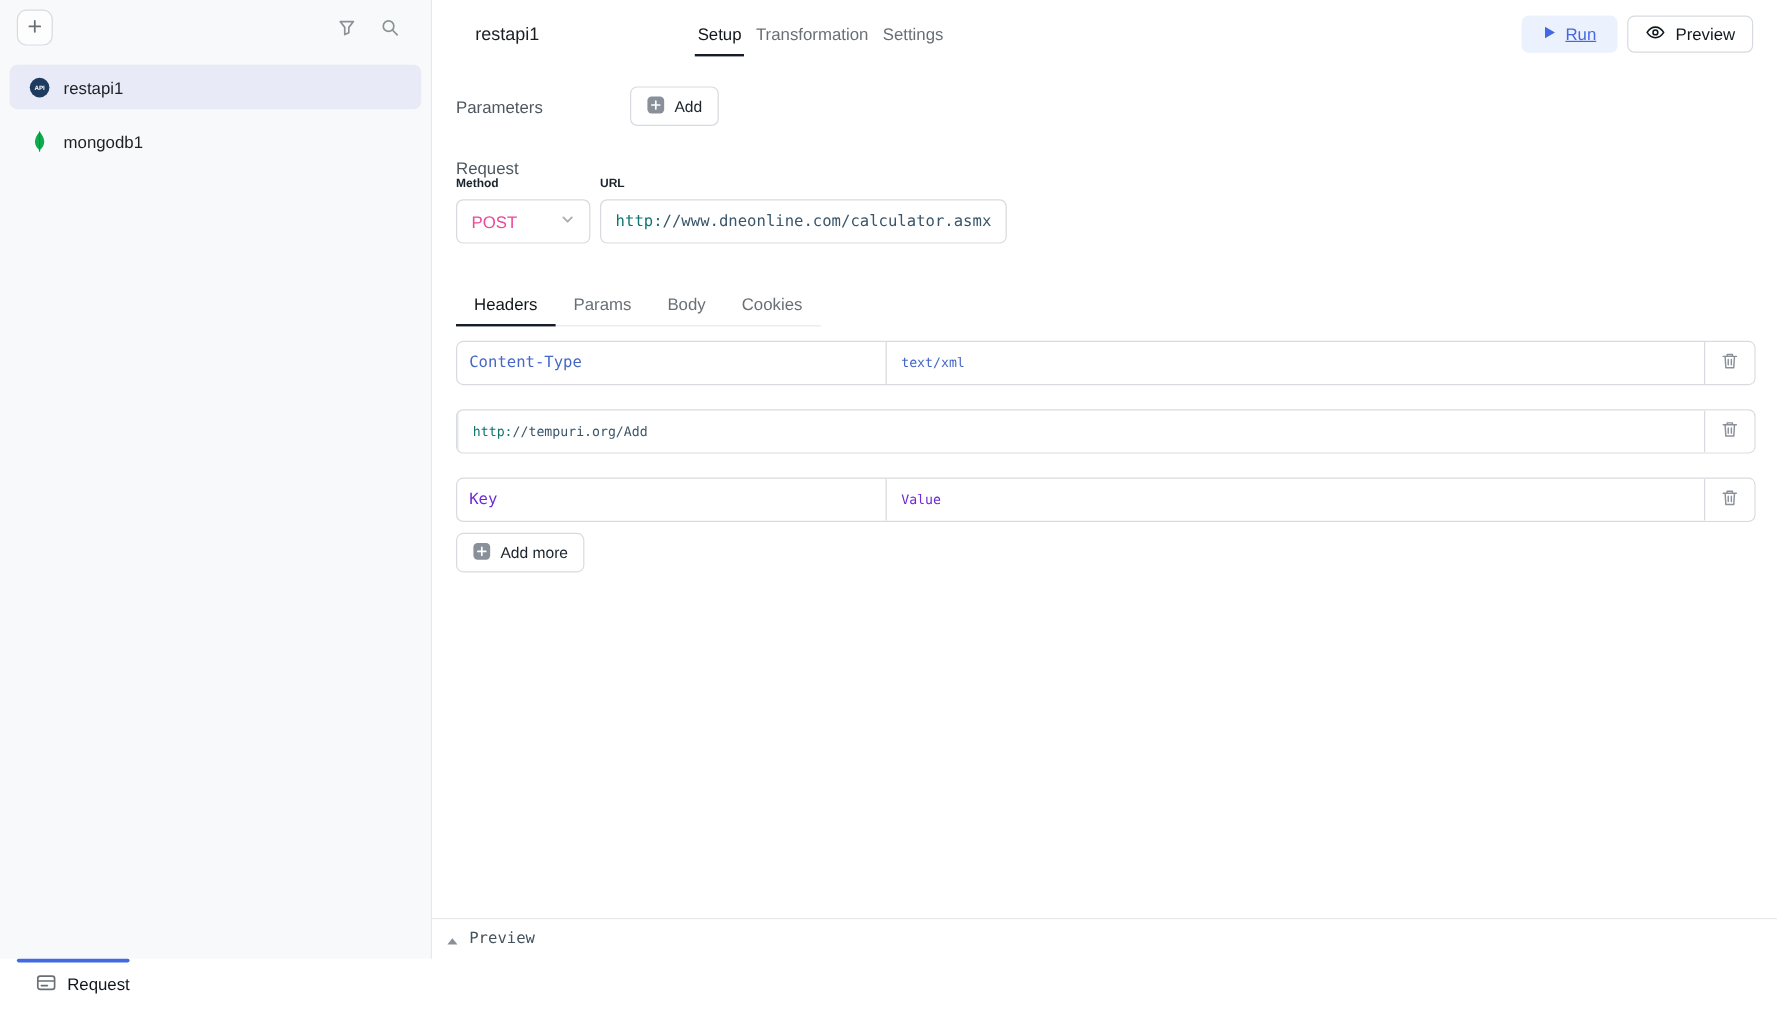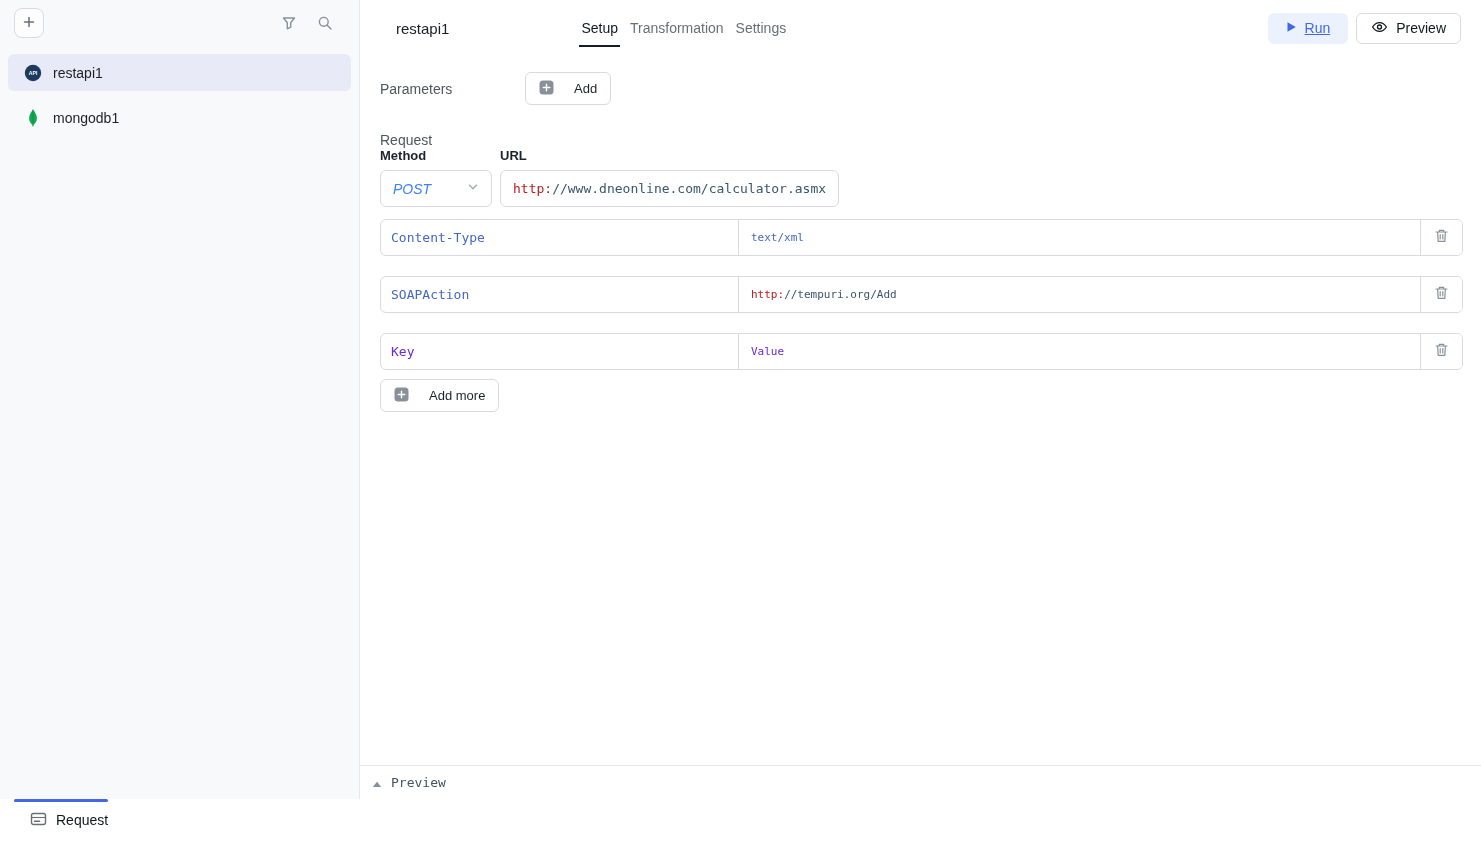--- a/index.html
+++ b/index.html
@@ -67,41 +67,41 @@
 
   .content-body { flex: 1; padding: 16px 18px 0 20px; overflow: hidden; }
 
   .field-row { display: flex; align-items: center; }
   .label-col { width: 145px; font-size: 14px; color: #4E575F; flex-shrink: 0; }
   .field-row.top-align { align-items: flex-start; flex-direction: column; }
 
   .btn-light {
     height: 33px; padding: 0 13px; background: #fff; border: 1px solid #D7DBDF;
     border-radius: 6px; font-size: 13px; font-weight: 500; color: #1B242C;
-    display: flex; align-items: center; gap: 20px; cursor: pointer;
+    display: flex; align-items: center; gap: 8px; cursor: pointer;
     font-family: "Liberation Sans", sans-serif;
   }
 
   .request-row { margin-top: 26px; }
   .req-fields { display: flex; gap: 8px; flex: 1; min-width: 0; }
-  .mini-label { font-size: 13px; font-weight: 700; color: #1B242C; margin-bottom: 7px; }
+  .mini-label { font-size: 10px; font-weight: 700; color: #1B242C; margin-bottom: 7px; }
   .method-group { width: 112px; flex-shrink: 0; }
   .url-group { flex: 1; min-width: 0; }
   .select {
     height: 37px; border: 1px solid #D7DBDF; border-radius: 6px; background: #fff;
     display: flex; align-items: center; justify-content: space-between;
-    padding: 0 10px 0 12px; cursor: pointer; font-size: 14px; color: #3b82f6; font-style: italic;
+    padding: 0 10px 0 12px; cursor: pointer; font-size: 14px; color: #ec4899;
   }
   .text-field {
     height: 37px; border: 1px solid #D7DBDF; border-radius: 6px; background: #fff;
     display: flex; align-items: center; padding: 0 12px;
     font-family: "DejaVu Sans Mono", monospace; font-size: 13px; cursor: text;
     white-space: nowrap; overflow: hidden;
   }
-  .code-scheme { color: #b91c1c; }
+  .code-scheme { color: #0f766e; }
   .code-url { color: #39566B; }
   .code-blue { color: #4567C6; }
   .code-placeholder { color: #6d28d9; }
 
   .req-tabs { display: flex; margin-top: 36px; border-bottom: 1px solid #E6E8EB; width: fit-content; }
   .req-tab {
     padding: 6px 15px 9px; font-size: 14px; color: #687076; cursor: pointer;
     border-bottom: 2px solid transparent; margin-bottom: -1px;
   }
   .req-tab.active { color: #11181C; font-weight: 500; border-bottom-color: #161D26; }
@@ -258,43 +258,46 @@
             <div class="url-group">
               <div class="mini-label">URL</div>
               <div class="text-field">
                 <span class="code-scheme">http:</span>
                   <span class="code-url">//www.dneonline.com/calculator.asmx</span>
               </div>
             </div>
           </div>
         </div>
 
+        <div class="req-tabs">
+          <div class="req-tab active">Headers</div>
+          <div class="req-tab">Params</div>
+          <div class="req-tab">Body</div>
+          <div class="req-tab">Cookies</div>
+        </div>
 
         <div class="kv-rows">
 
           <div class="kv-row">
             <div class="kv-key">
               <span class="code-blue">Content-Type</span>
             </div>
             <div class="kv-value">
               <span class="code-blue">text/xml</span>
             </div>
             <button class="kv-delete">
               <span>
                 <svg width="15" height="16" viewBox="0 0 15 16">
                     <path d="M2 4h11M5.3 4V2.4h4.4V4M3.6 4l.6 9.4h6.6L11.4 4M6.2 6.6v4.4M8.8 6.6v4.4" fill="none" stroke="#8A9099" stroke-width="1.2" stroke-linecap="round" stroke-linejoin="round"></path>
                   </svg>
               </span>
             </button>
           </div>
 
           <div class="kv-row">
-            <div class="kv-key">
-              <span class="code-blue">SOAPAction</span>
-            </div>
             <div class="kv-value">
               <span class="code-scheme">http:</span>
                 <span class="code-url">//tempuri.org/Add</span>
             </div>
             <button class="kv-delete">
               <span>
                 <svg width="15" height="16" viewBox="0 0 15 16">
                     <path d="M2 4h11M5.3 4V2.4h4.4V4M3.6 4l.6 9.4h6.6L11.4 4M6.2 6.6v4.4M8.8 6.6v4.4" fill="none" stroke="#8A9099" stroke-width="1.2" stroke-linecap="round" stroke-linejoin="round"></path>
                   </svg>
               </span>

